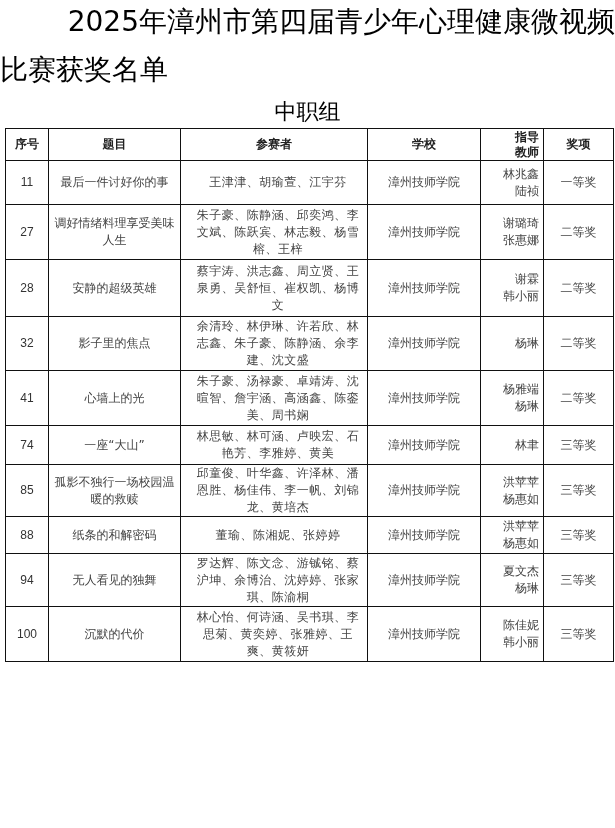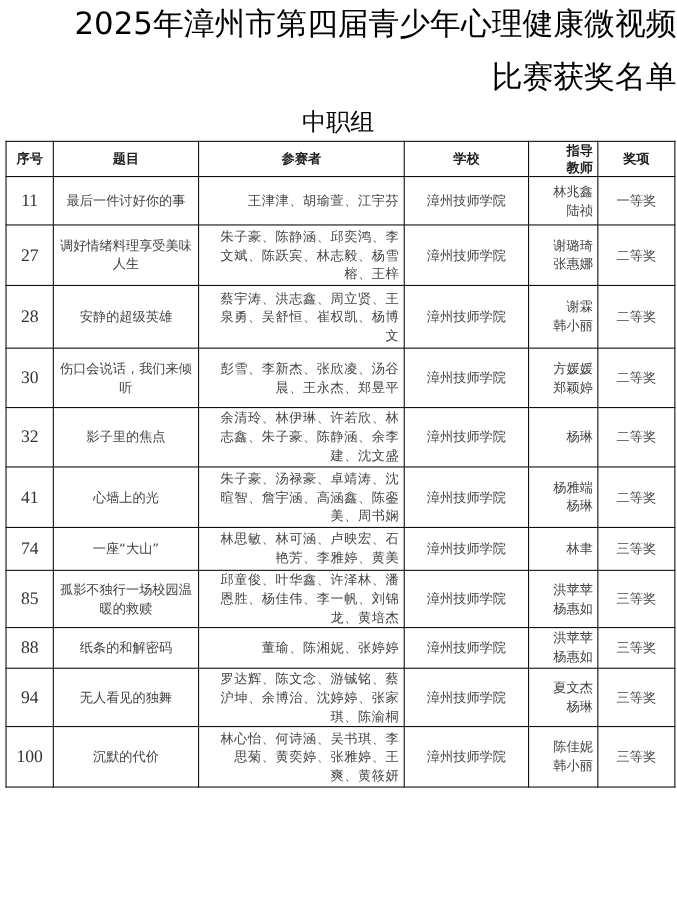--- a/index.html
+++ b/index.html
@@ -1,24 +1,24 @@
 <!DOCTYPE html>
 <html><head>
 <meta charset="utf-8">
 <style>
   html, body { margin: 0; padding: 0; background: #ffffff; }
   body { width: 615px; height: 828px; position: relative; overflow: hidden; font-family: "DejaVu Sans", "Liberation Sans", sans-serif; color: #111; }
   .title1 { position: absolute; left: 0; top: 4px; width: 615px; text-align: right; font-size: 28px; line-height: 36px; color: #000; letter-spacing: 0px; white-space: nowrap; }
-  .title2 { position: absolute; left: 0; top: 52px; width: 615px; text-align: right; font-size: 28px; line-height: 36px; color: #000; }
+  .title2 { position: absolute; left: 0; top: 52px; width: 615px; text-align: left; font-size: 28px; line-height: 36px; color: #000; }
   .subtitle { position: absolute; left: 0; top: 100px; width: 615px; text-align: center; font-size: 22px; line-height: 24px; color: #000; }
   table.awards { position: absolute; left: 5px; top: 128px; border-collapse: collapse; table-layout: fixed; width: 608px; }
   table.awards td, table.awards th { border: 1.4px solid #111; padding: 0 4px; text-align: center; vertical-align: middle; font-size: 12px; line-height: 17px; color: #444; overflow: hidden; }
   table.awards th { font-weight: bold; font-size: 12px; color: #222; line-height: 15px; }
-  table.awards td.seq { font-family: Liberation Serif, serif; color: #333; font-size: 16px; }
-  table.awards td.part { text-align: right; padding-left: 12px; }
+  table.awards td.seq { font-family: Liberation Sans, sans-serif; color: #333; font-size: 12px; }
+  table.awards td.part { text-align: center; padding-left: 12px; }
   .teacher span { display: block; text-align: right; }
   .part-text { display: block; letter-spacing: 0.5px; }
 </style>
 </head>
 <body>
 
 <div class="title1">2025年漳州市第四届青少年心理健康微视频</div>
 <div class="title2">比赛获奖名单</div>
 <div class="subtitle">中职组</div>
 
@@ -74,33 +74,20 @@
       <tr style="height: 57px;">
         <td class="seq">28</td>
         <td class="topic">安静的超级英雄</td>
         <td class="part">
           <span class="part-text">蔡宇涛、洪志鑫、周立贤、王泉勇、吴舒恒、崔权凯、杨博文</span>
         </td>
         <td class="school">漳州技师学院</td>
         <td class="teacher">
           <span>谢霖</span>
           <span>韩小丽</span>
-        </td>
-        <td class="award">二等奖</td>
-      </tr>
-      <tr style="height: 54px;">
-        <td class="seq">30</td>
-        <td class="topic">伤口会说话，我们来倾听</td>
-        <td class="part">
-          <span class="part-text">彭雪、李新杰、张欣凌、汤谷晨、王永杰、郑昱平</span>
-        </td>
-        <td class="school">漳州技师学院</td>
-        <td class="teacher">
-          <span>方媛媛</span>
-          <span>郑颖婷</span>
         </td>
         <td class="award">二等奖</td>
       </tr>
       <tr style="height: 54px;">
         <td class="seq">32</td>
         <td class="topic">影子里的焦点</td>
         <td class="part">
           <span class="part-text">余清玲、林伊琳、许若欣、林志鑫、朱子豪、陈静涵、余李建、沈文盛</span>
         </td>
         <td class="school">漳州技师学院</td>

